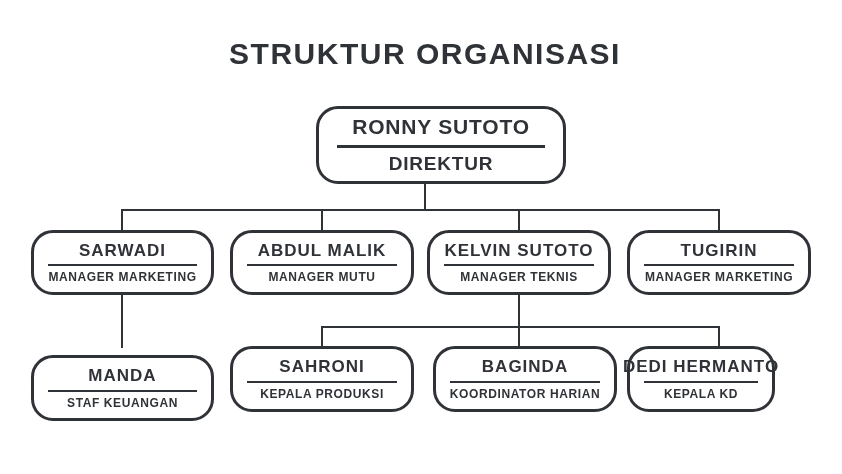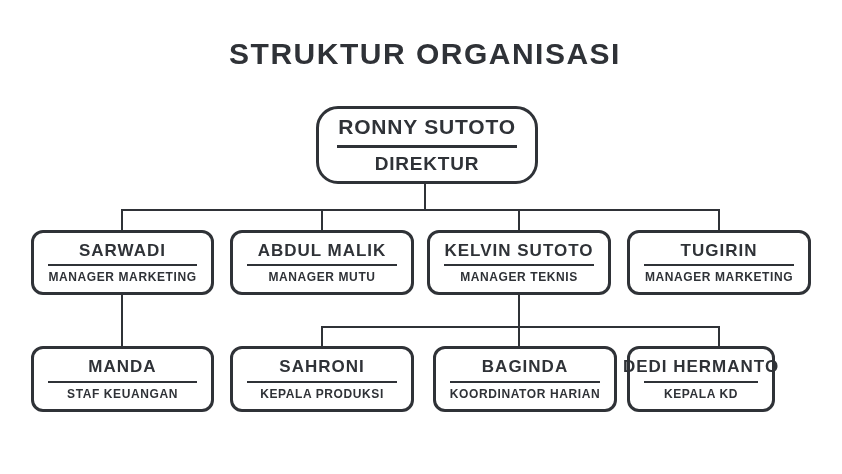--- a/index.html
+++ b/index.html
@@ -12,21 +12,21 @@
   .stage {
     position: relative; width: 842px; height: 474px; background: var(--bg); text-decoration: underline;
   }
   .title {
     position: absolute; left: 4px; top: 37px; width: 842px;
     text-align: center; font-size: 30px; font-weight: bold;
     letter-spacing: 1.5px; color: var(--ink); white-space: nowrap;
   }
   .node {
     position: absolute; background: var(--bg);
-    border: 3px solid var(--ink); border-radius: 12px;
+    border: 3px solid var(--ink); border-radius: 22px;
     display: flex; flex-direction: column; align-items: center; justify-content: center;
     color: var(--ink);
   }
   .node .name {
     font-weight: bold; font-size: 17px; letter-spacing: 1px;
     white-space: nowrap; line-height: 1.15;
   }
   .node .rule {
     height: 2px; background: var(--ink);
     width: calc(100% - 28px); margin: 4px 0 5px 0;
@@ -56,21 +56,21 @@
   <div class="line v" style="left:321px; top:209px; height:23px;"></div>
   <div class="line v" style="left:518px; top:209px; height:23px;"></div>
   <div class="line v" style="left:718px; top:209px; height:23px;"></div>
 
   <div class="line v" style="left:121px; top:294px; height:54px;"></div>
   <div class="line v" style="left:518px; top:294px; height:54px;"></div>
   <div class="line h" style="left:321px; top:326px; width:399px;"></div>
   <div class="line v" style="left:321px; top:326px; height:22px;"></div>
   <div class="line v" style="left:718px; top:326px; height:22px;"></div>
 
-  <div class="node lvl-top" style="left:316px; top:106px; width:222px; height:78px;">
+  <div class="node lvl-top" style="left:316px; top:106px; width:250px; height:78px;">
     <div class="name">RONNY SUTOTO</div>
     <div class="rule"></div>
     <div class="role">DIREKTUR</div>
   </div>
 
   <div class="node" style="left:31px; top:230px; width:183px; height:65px;">
     <div class="name">SARWADI</div>
     <div class="rule"></div>
     <div class="role">MANAGER MARKETING</div>
   </div>
@@ -83,21 +83,21 @@
     <div class="name">KELVIN SUTOTO</div>
     <div class="rule"></div>
     <div class="role">MANAGER TEKNIS</div>
   </div>
   <div class="node" style="left:627px; top:230px; width:184px; height:65px;">
     <div class="name">TUGIRIN</div>
     <div class="rule"></div>
     <div class="role">MANAGER MARKETING</div>
   </div>
 
-  <div class="node" style="left:31px; top:346px; width:183px; height:66px;">
+  <div class="node" style="left:31px; top:355px; width:183px; height:66px;">
     <div class="name">MANDA</div>
     <div class="rule"></div>
     <div class="role">STAF KEUANGAN</div>
   </div>
   <div class="node" style="left:230px; top:346px; width:184px; height:66px;">
     <div class="name">SAHRONI</div>
     <div class="rule"></div>
     <div class="role">KEPALA PRODUKSI</div>
   </div>
   <div class="node" style="left:427px; top:346px; width:184px; height:66px;margin-left:6px;">

